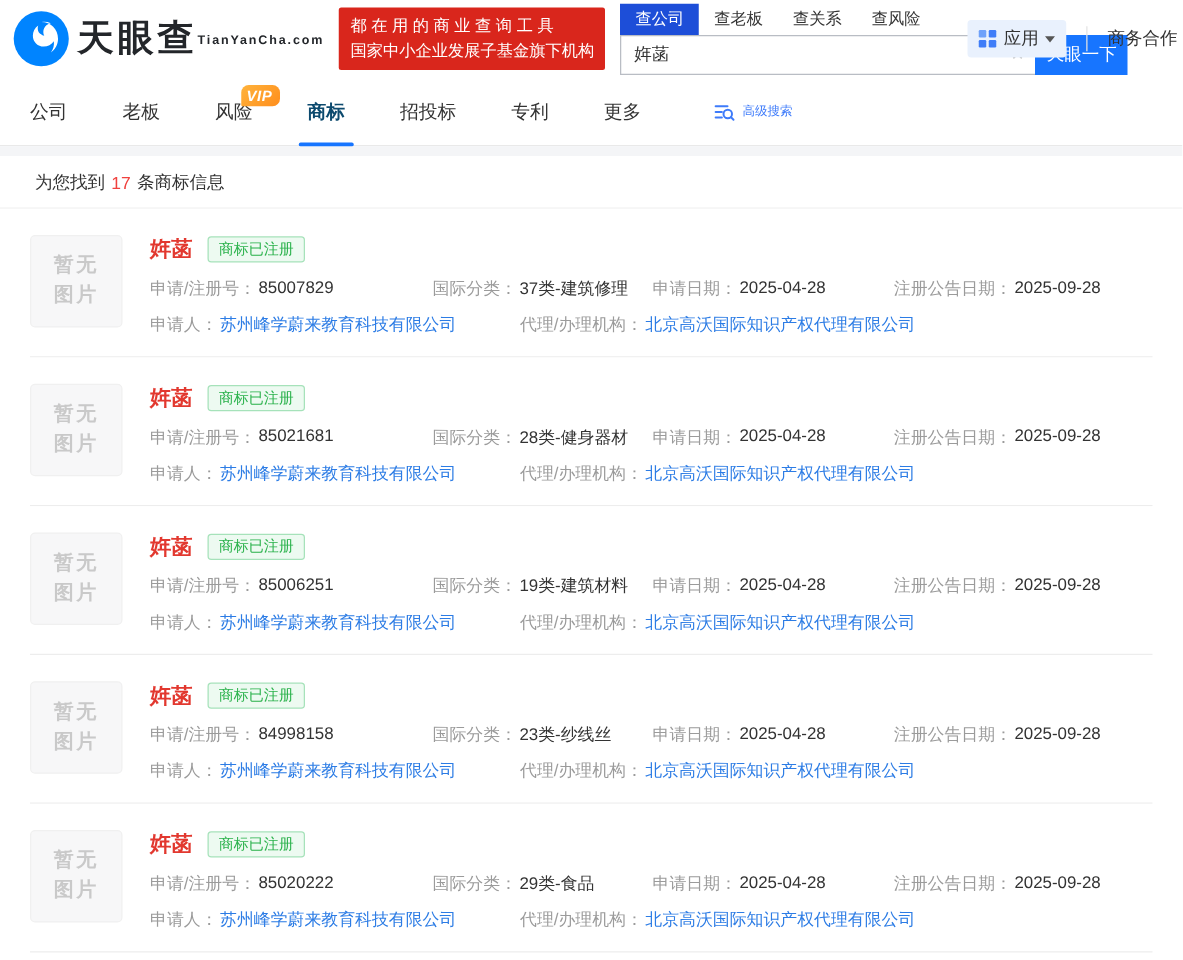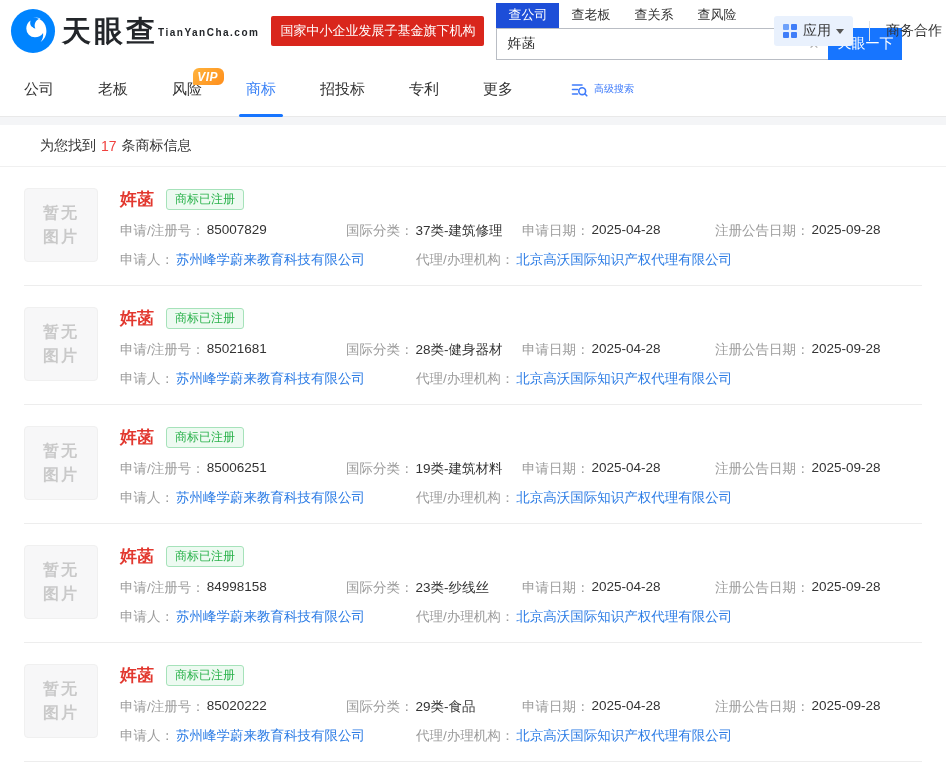--- a/index.html
+++ b/index.html
@@ -32,29 +32,29 @@
   .apps-grid i { background:#3f7df8; border-radius:1px; }
   .apps-grid i:nth-child(1){ background:#6ea1fa; }
   .apps-label { font-size:14px; color:#333; }
   .caret { margin-left:5px; width:0; height:0; border-left:4px solid transparent; border-right:4px solid transparent; border-top:5px solid #555; }
   .hdr-divider { width:1px; height:20px; background:#e3e3e3; margin:0 16px; }
   .biz-link { font-size:14px; color:#333; cursor:pointer; white-space:nowrap; }
 
   
   .nav { height:55px; border-bottom:1px solid #e9e9e9; display:flex; align-items:center; padding-left:24px; background:#fff; }
   .nav-item { position:relative; font-size:15px; color:#333; margin-right:44px; cursor:pointer; height:55px; display:flex; align-items:center; white-space:nowrap; }
-  .nav-item.active { color:#3b82f6; font-weight:400; }
+  .nav-item.active { color:#0c4a6e; font-weight:700; }
   .nav-item.active::after { content:""; position:absolute; left:50%; transform:translateX(-50%); bottom:0; width:44px; height:3px; background:#1775ff; border-radius:2px; }
   .vip-badge { position:absolute; top:6px; right:-22px; background:linear-gradient(135deg,#ffb33c,#ff8e1c); color:#fff; font-size:12px; font-style:italic; font-weight:700; padding:2px 6px 1px 4px; border-radius:6px 6px 6px 1px; letter-spacing:.5px; }
   .adv-search { display:flex; align-items:center; color:#3e7bfa; font-size:10px; margin-left:14px; cursor:pointer; }
   .adv-search svg { margin-right:6px; }
 
   
   .gray-strip { height:8px; background:#f4f5f7; }
-  .results-bar { height:42px; display:flex; align-items:center; padding-left:40px; border-bottom:1px solid #f0f0f0; font-size:14px; color:#333; background:#fff;text-align:right; }
+  .results-bar { height:42px; display:flex; align-items:center; padding-left:28px; border-bottom:1px solid #f0f0f0; font-size:14px; color:#333; background:#fff;text-align:right; }
   .results-bar .count { color:#f0413e; margin:0 5px; }
 
   .card { height:119px; padding:21px 24px 0 24px; display:flex; position:relative; background:#fff; }
   .card::after { content:""; position:absolute; left:24px; right:24px; bottom:0; height:1px; background:#ededed; }
   .thumb { width:74px; height:74px; background:#f7f7f8; border:1px solid #f0f0f0; border-radius:4px; display:flex; flex-direction:column; align-items:center; justify-content:center; flex-shrink:0; }
   .thumb span { color:#c9c9c9; font-size:16px; font-weight:700; letter-spacing:2px; line-height:1.5; }
   .card-body { margin-left:22px; flex:1; min-width:0; }
   .card-title-row { display:flex; align-items:center; }
   .tm-name { font-size:17px; font-weight:700; color:#e2382f; cursor:pointer; }
   .tm-status { margin-left:12px; font-size:12px; color:#2bb24c; background:#edfaf1; border:1px solid #a6e2ba; border-radius:3px; padding:2px 8px; line-height:1.3; }
@@ -78,20 +78,21 @@
       <path d="M24 10c8 0 14 6 14 14 0 5-2.5 9-6 11.5 2-3 3-6 2.5-9.5-2 3-5 4.5-8.5 4.5a9 9 0 0 1-9-9c0-3.5 1.5-6.5 4.5-8.5-1.5 4 1 8 5 8.5-2-4 0-9.5 5.5-10.5A14.5 14.5 0 0 0 24 10z" fill="#fff"></path>
       <circle cx="21.5" cy="23" r="3.4" fill="#fff"></circle>
     </svg>
     <div class="logo-text">
       <span class="logo-brand">天眼查</span>
       <span class="logo-domain">TianYanCha.com</span>
     </div>
   </div>
 
   <div class="slogan">
+    <div>都 在 用 的 商 业 查 询 工 具</div>
     <div>国家中小企业发展子基金旗下机构</div>
   </div>
 
   <div class="search-block">
     <div class="search-tabs">
       <div class="search-tab active">查公司</div>
       <div class="search-tab">查老板</div>
       <div class="search-tab">查关系</div>
       <div class="search-tab">查风险</div>
     </div>

